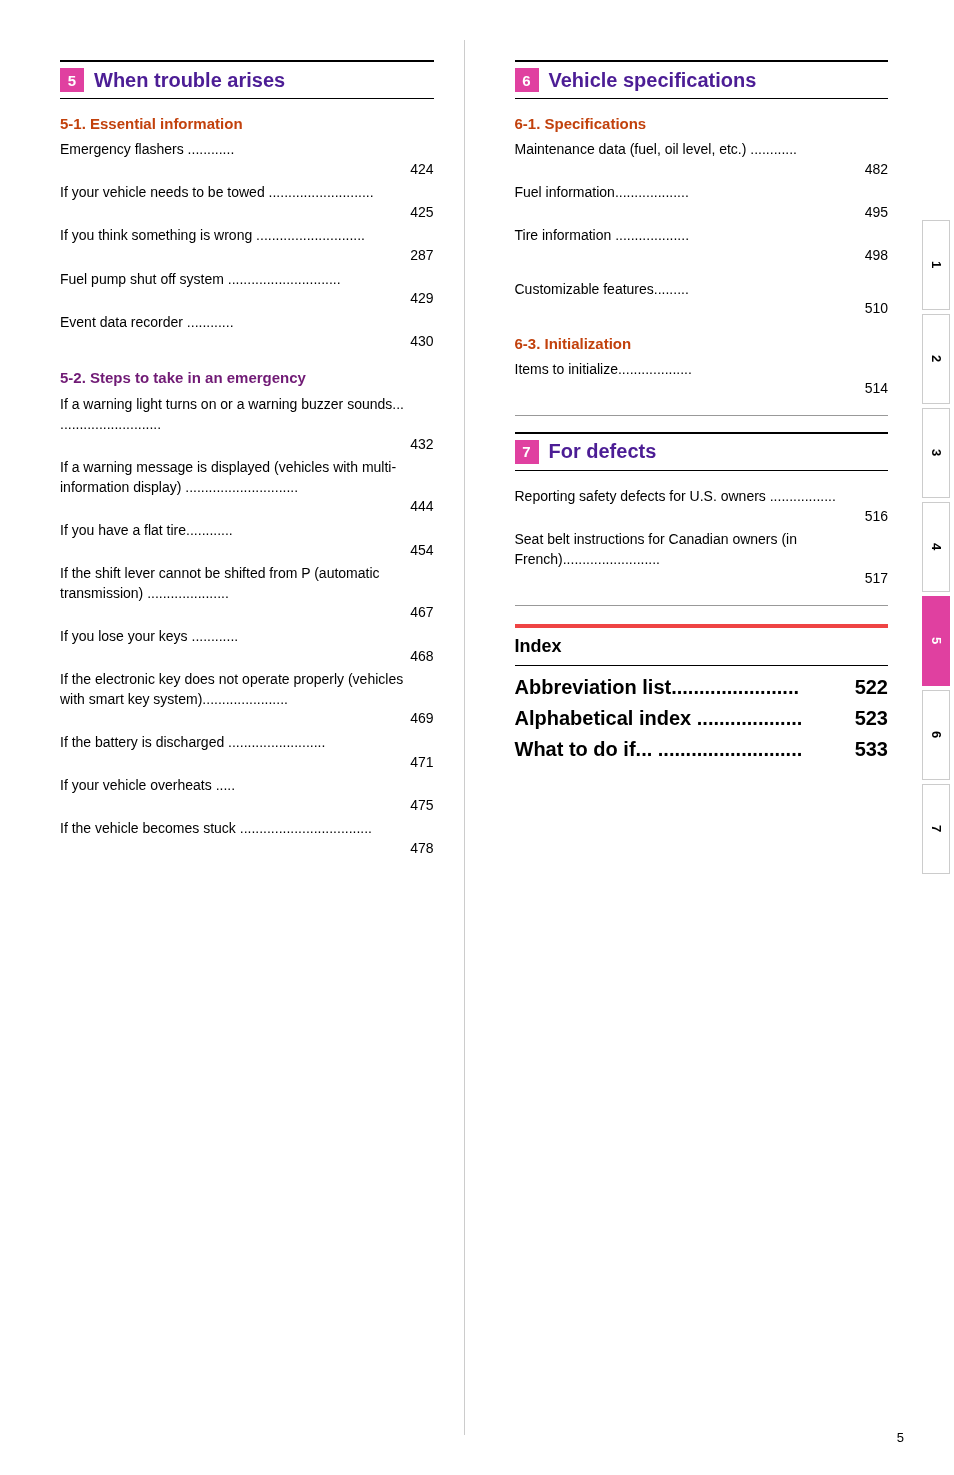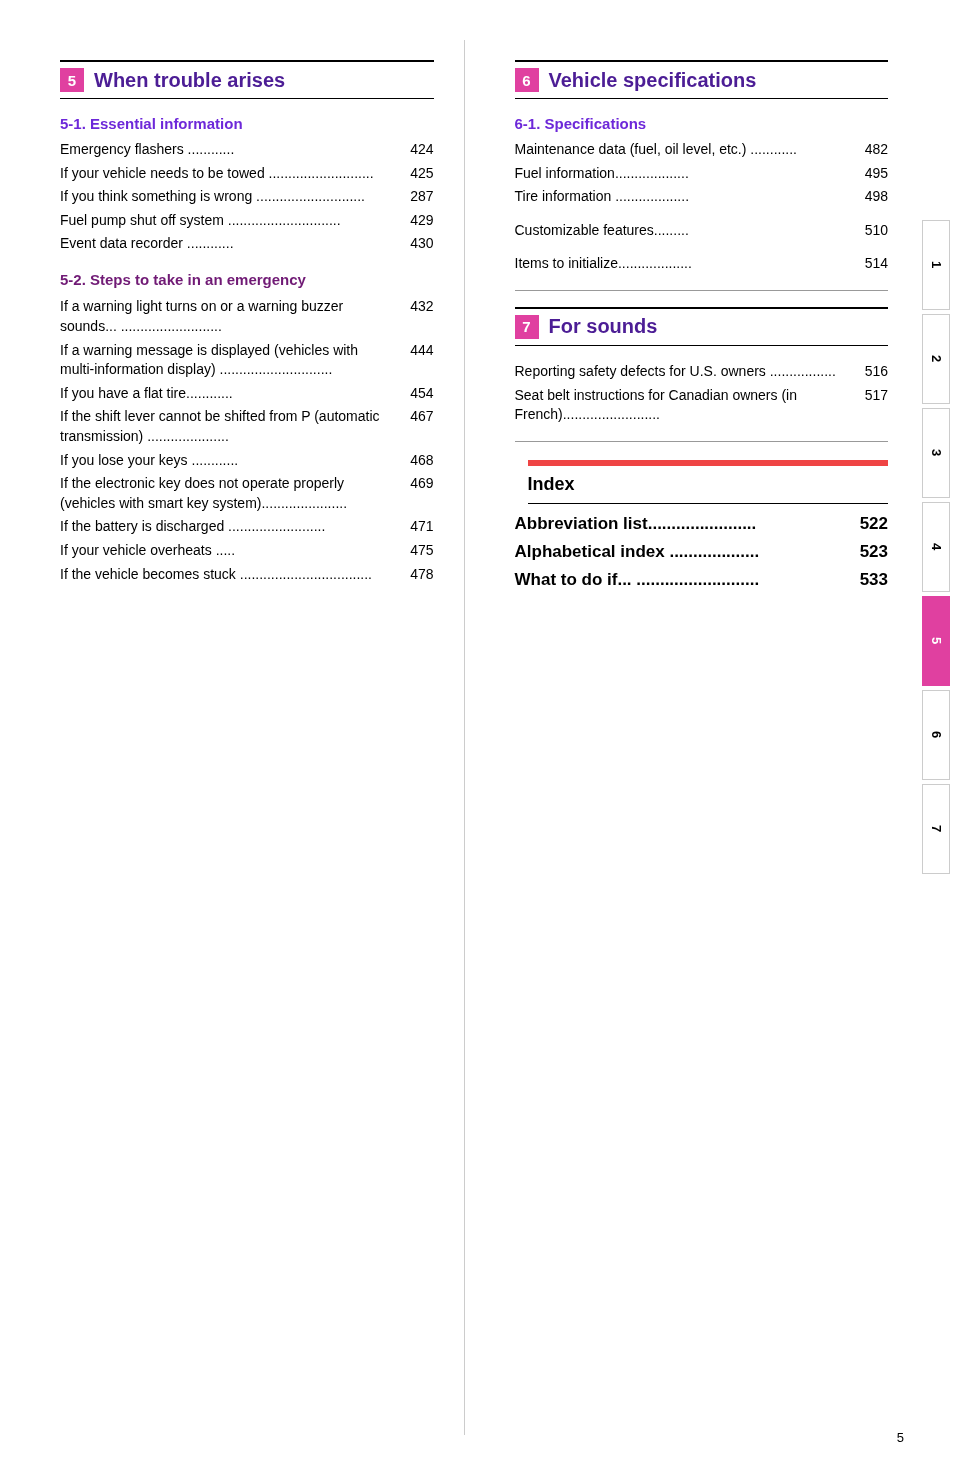--- a/index.html
+++ b/index.html
@@ -93,30 +93,31 @@
 
     .section-title {
       font-size: 20px;
       font-weight: bold;
       color: #4c1d95;
     }
 
     .subsection-title {
       font-size: 15px;
       font-weight: bold;
-      color: #6d28d9;
+      color: #c2410c;
       margin-bottom: 8px;
       margin-top: 16px;
     }
 
     .toc-item {
       display: flex;
       justify-content: space-between;
       margin-bottom: 4px;
       line-height: 1.4;
+      flex-direction: column;
     }
 
     .toc-item-text {
       flex: 1;
       padding-right: 8px;
     }
 
     .toc-item-page {
       font-weight: normal;
       min-width: 30px;
@@ -130,37 +131,37 @@
     .subsection-title-2line {
       font-size: 15px;
       font-weight: bold;
       color: #701a75;
       margin-bottom: 8px;
       margin-top: 16px;
       line-height: 1.3;
     }
 
     .index-section {
-      border-top: 6px solid #ef4444;
+      border-top: 4px solid #ef4444;
       border-bottom: 1px solid #000;
       padding: 8px 0;
-      margin: 18px 0 10px 13px;
+      margin: 18px 0 10px 0;
     }
 
     .index-title {
       font-size: 18px;
       font-weight: bold;
       color: #000;
     }
 
     .index-item {
       display: flex;
       justify-content: space-between;
       margin-bottom: 8px;
-      font-size: 17px;
+      font-size: 20px;
       font-weight: bold;
     }
 
     .page-number-footer {
       position: absolute;
       bottom: 30px;
       right: 50px;
       font-size: 13px;
       color: #000;
     }
@@ -275,31 +276,32 @@
       </div>
 
       <div class="subsection-block">
         <div class="toc-item">
           <span class="toc-item-text">Customizable features.........</span>
           <span class="toc-item-page">510</span>
         </div>
       </div>
 
       <div class="subsection-block">
+        <div class="subsection-title">6-3. Initialization</div>
         <div class="toc-item">
           <span class="toc-item-text">Items to initialize...................</span>
           <span class="toc-item-page">514</span>
         </div>
       </div>
 
       <hr class="section-divider">
 
       <div class="section-header">
         <div class="section-number">7</div>
-        <span class="section-title">For sounds</span>
+        <span class="section-title">For defects</span>
       </div>
 
       <div class="subsection-block">
         <div class="toc-item">
           <span class="toc-item-text">Reporting safety defects for U.S. owners .................</span>
           <span class="toc-item-page">516</span>
         </div>
         <div class="toc-item">
           <span class="toc-item-text">Seat belt instructions for Canadian owners (in French).........................</span>
           <span class="toc-item-page">517</span>

